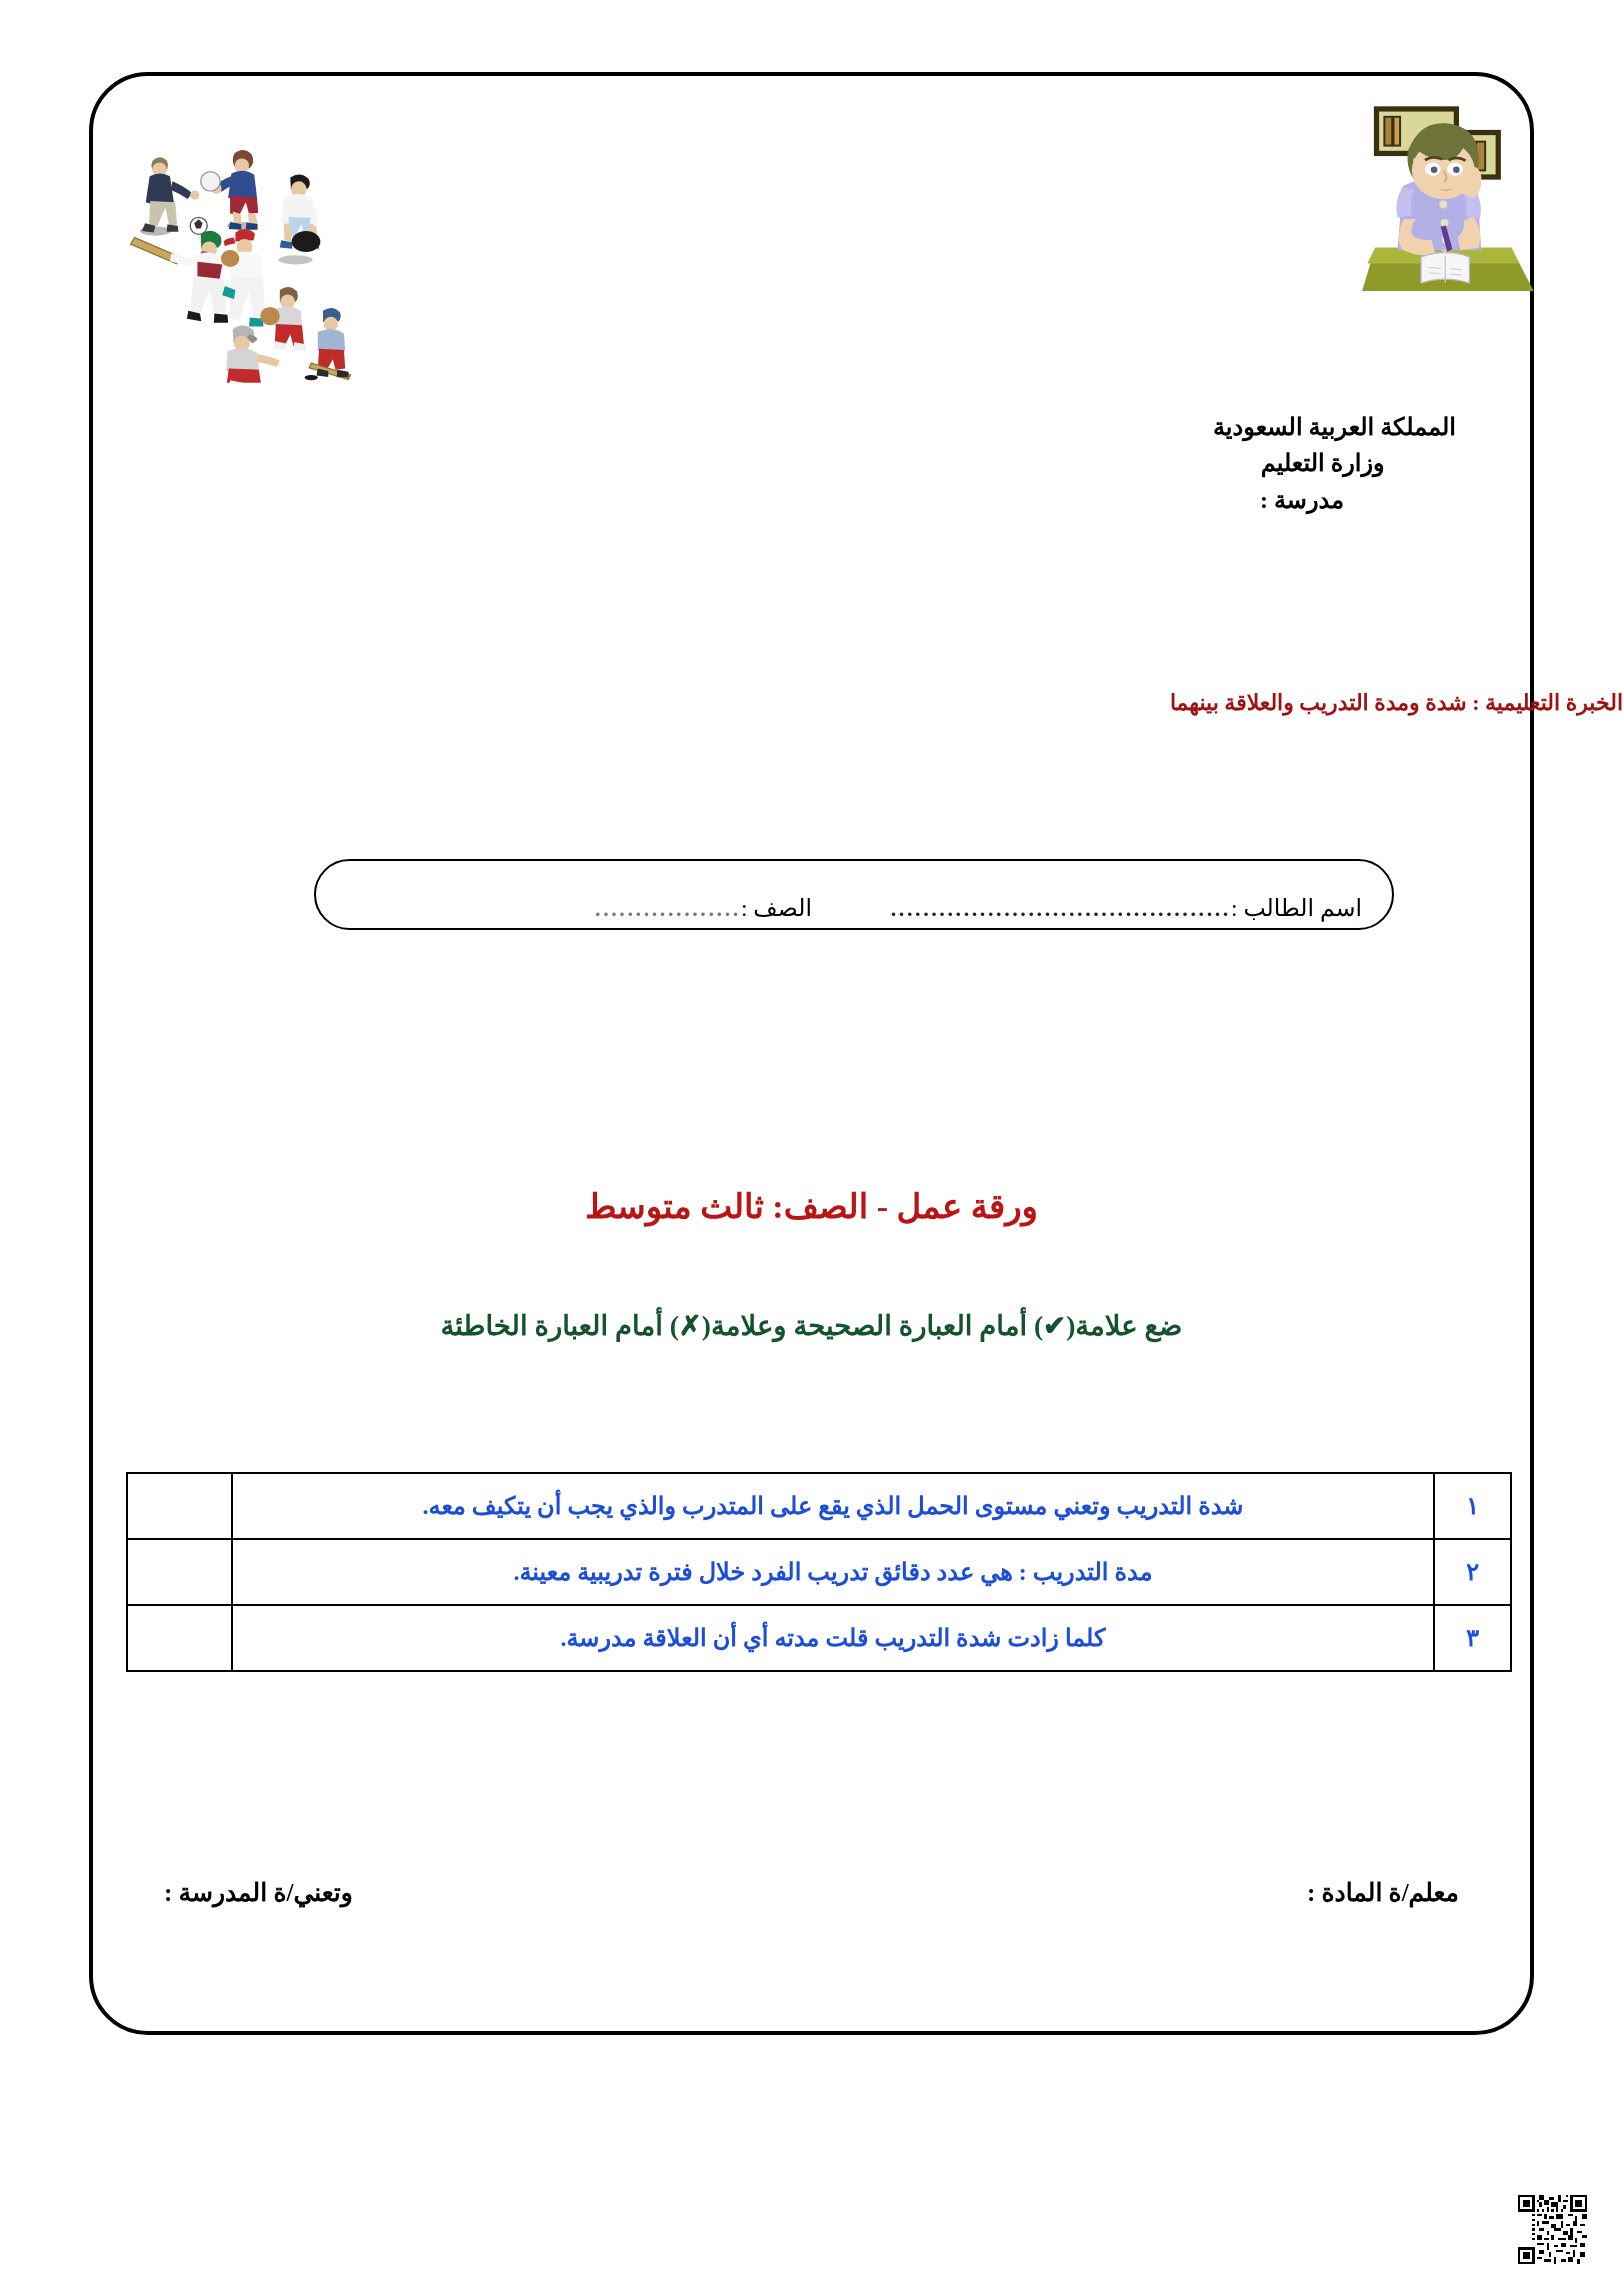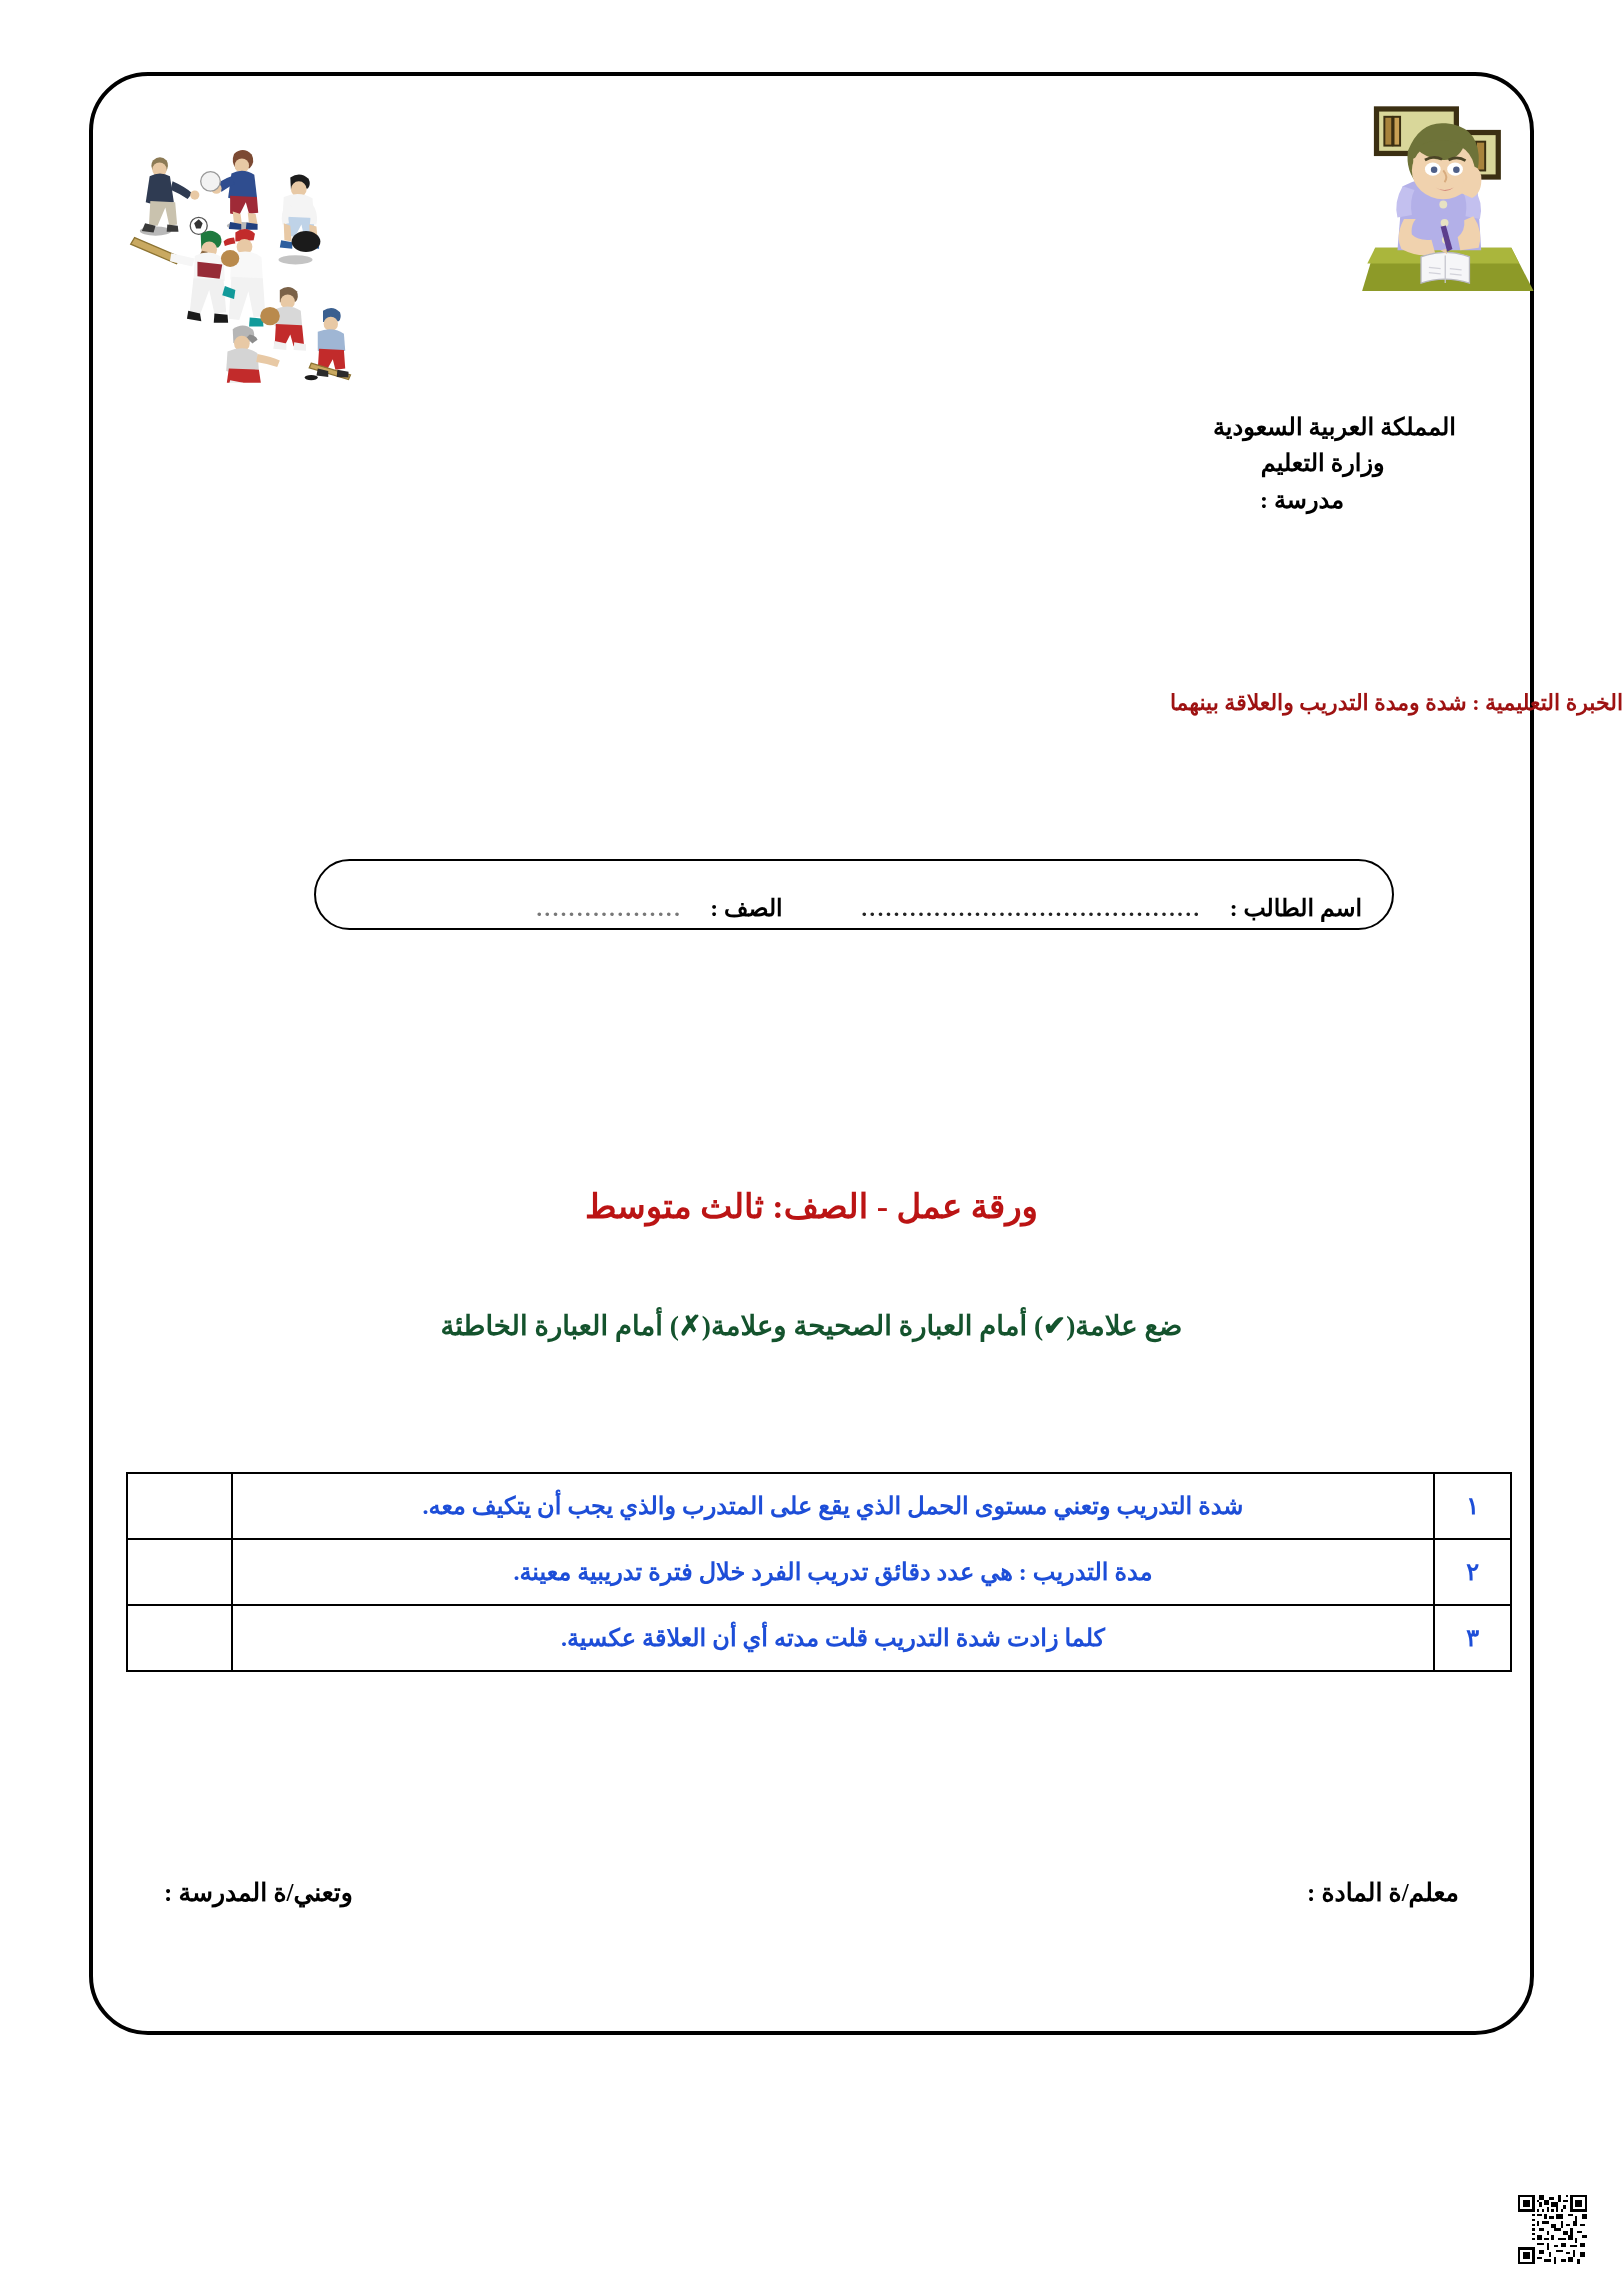--- a/index.html
+++ b/index.html
@@ -100,21 +100,21 @@
     justify-content: flex-start;
     padding: 0 30px 6.5px 30px;
     box-sizing: border-box;
     font-family: "Liberation Serif", "DejaVu Serif", serif;
     font-size: 23.6px;
     font-weight: bold;
     color: #000;
     white-space: nowrap;
   }
   .field { display: flex; align-items: baseline; }
-  .field-label { font-weight: bold; margin-left: 28px; }
+  .field-label { font-weight: normal; }
   .dots {
     display: inline-block;
     letter-spacing: 2.6px;
     font-weight: bold;
     color: #222;
     font-size: 22px;
   }
   .field-name .dots { width: 393px; overflow: hidden; }
   .field-class { margin-inline-start: 26px; }
   .field-class .dots { width: 216px; overflow: hidden; color:#777; }
@@ -409,21 +409,21 @@
       <td class="col-statement">شدة التدريب وتعني مستوى الحمل الذي يقع على المتدرب والذي يجب أن يتكيف معه.</td>
       <td class="col-answer"></td>
     </tr>
     <tr>
       <td class="col-num">٢</td>
       <td class="col-statement">مدة التدريب : هي عدد دقائق تدريب الفرد خلال فترة تدريبية معينة.</td>
       <td class="col-answer"></td>
     </tr>
     <tr>
       <td class="col-num">٣</td>
-      <td class="col-statement">كلما زادت شدة التدريب قلت مدته أي أن العلاقة عكسية.</td>
+      <td class="col-statement">كلما زادت شدة التدريب قلت مدته أي أن العلاقة مدرسة.</td>
       <td class="col-answer"></td>
     </tr>
   </tbody>
 </table>
 
 <div class="footer-signatures">
   <span>معلم/ة المادة :</span>
   <span>وتعني/ة المدرسة :</span>
 </div>
 

